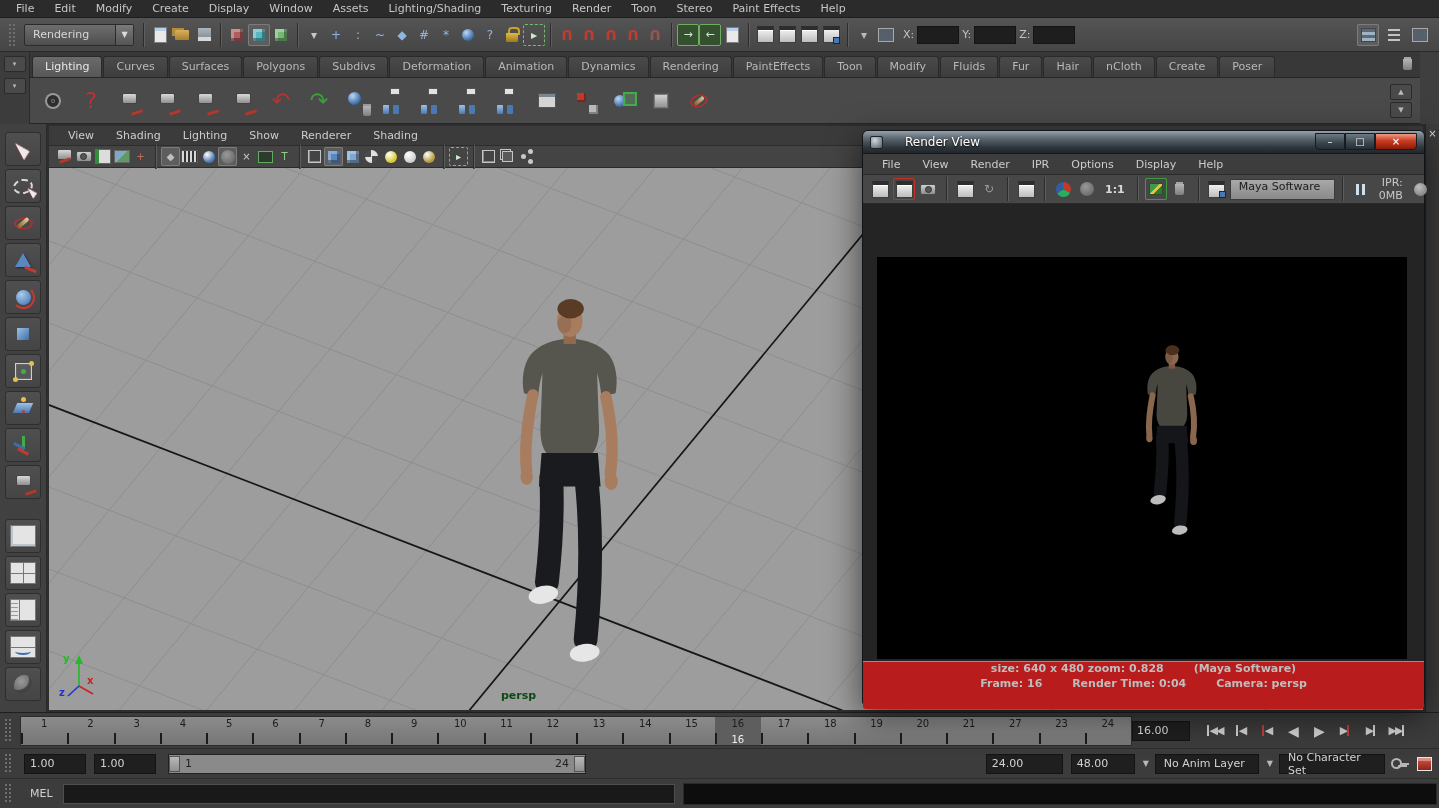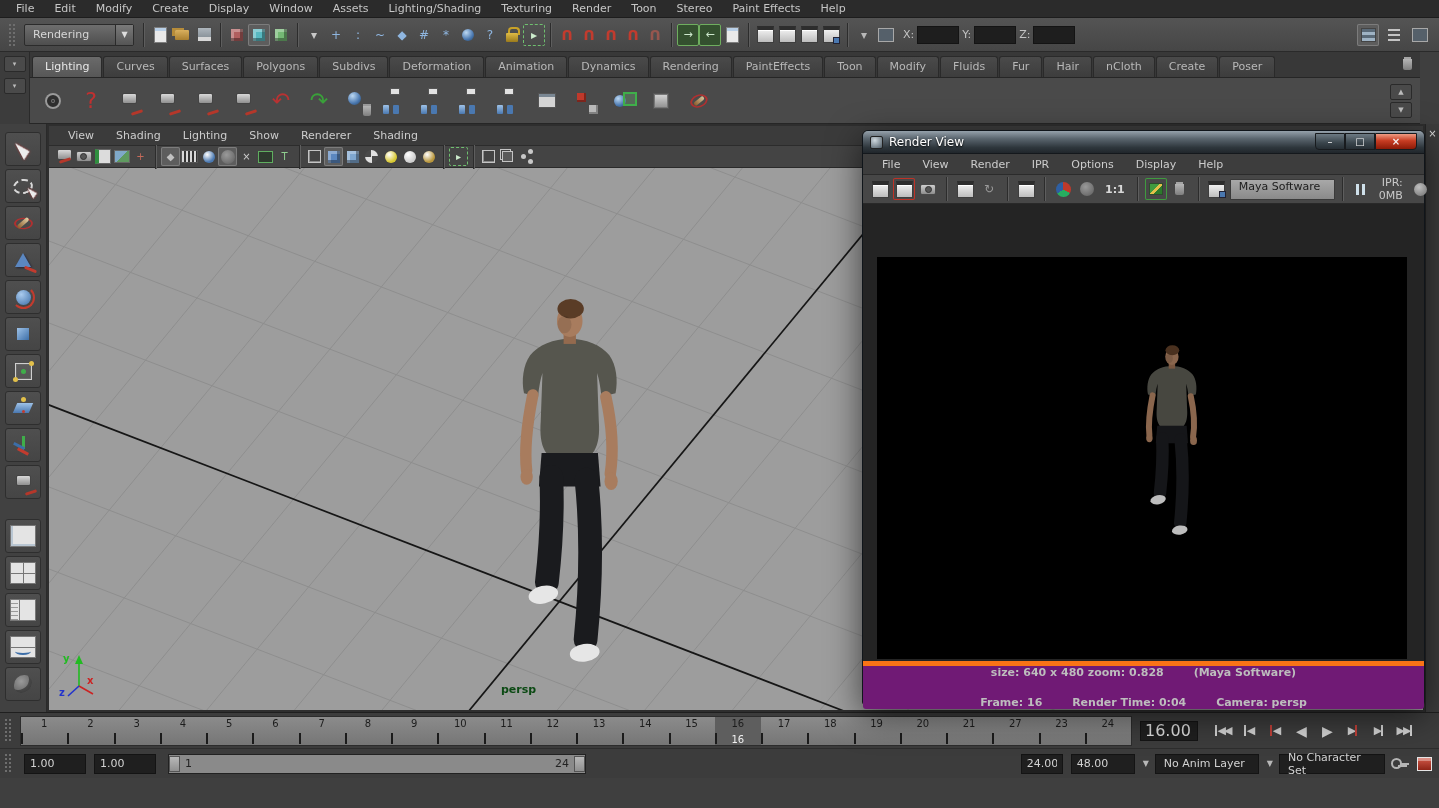--- a/index.html
+++ b/index.html
@@ -130,45 +130,45 @@
   #grid-lines{position:absolute;left:0;top:0;}
   #grid-lines line.g{stroke:#8e8e8e;stroke-width:1;}
   #grid-lines line.ax{stroke:#161616;stroke-width:1.7;}
   .person{position:absolute;}
   .persp-label{position:absolute;font-weight:bold;color:var(--persp_green);font-size:11px;}
   .axis-triad{position:absolute;left:10px;bottom:8px;}
   .axis-triad text{font-size:10px;font-weight:bold;}
 
   
   .rv{position:absolute;left:862px;top:130px;width:563px;height:575px;background:#3d3d3d;border:1px solid #10151a;border-radius:6px 6px 3px 3px;box-shadow:0 10px 34px rgba(0,0,0,.6);z-index:20;}
-  .rv-title{height:23px;background:linear-gradient(180deg,#95a1ab,#5a656e 35%,#2e363c 75%,#20262b);border-radius:5px 5px 0 0;display:flex;align-items:center;padding:0 7px;gap:6px;border-bottom:1px solid #14181c;}
+  .rv-title{height:23px;background:linear-gradient(180deg,#95a1ab,#5a656e 35%,#2e363c 75%,#20262b);border-radius:5px 5px 0 0;display:flex;align-items:center;padding:0 7px;gap:22px;border-bottom:1px solid #14181c;}
   .rv-title .appicon{width:13px;height:13px;border-radius:2px;background:radial-gradient(circle at 35% 30%,#cfd8de,#4d5a64);border:1px solid #222;flex:none;}
   .rv-title .t{color:#fff;font-size:12px;text-shadow:0 1px 2px #000;}
   .winbtns{margin-left:auto;display:flex;margin-top:-2px;}
   .winbtn{width:30px;height:17px;border:1px solid #181b1e;display:flex;align-items:center;justify-content:center;color:#f2f2f2;font-size:10px;background:linear-gradient(#6d7a83,#39444b 60%,#262e34);}
   .winbtn:first-child{border-radius:0 0 0 4px;}
   .winbtn.close{width:42px;background:linear-gradient(#ef9c84,#c73c22 45%,#8c1a07);border-radius:0 0 4px 0;font-weight:bold;}
   .rv-menu{height:21px;display:flex;align-items:center;background:#3d3d3d;border-bottom:1px solid #2b2b2b;padding:0 8px;}
   .rv-menu .menu-item{padding:0 11px;color:#cccccc;}
   .rv-tools{height:29px;display:flex;align-items:center;background:#474747;border-bottom:1px solid #292929;padding:0 6px;gap:2px;}
   .rv-tools .lbl{color:#d8d8d8;font-weight:bold;margin:0 5px;text-align:right;}
   .rv-renderer{height:21px;min-width:105px;background:linear-gradient(#a8a8a8,#8a8a8a);border:1px solid #3a3a3a;color:#1c1c1c;display:flex;align-items:flex-start;padding:0 8px;border-radius:1px;}
   .rv-canvas-wrap{position:relative;height:457px;background:#242424;}
   .rv-canvas{position:absolute;left:14px;top:53px;width:530px;height:402px;background:#000;}
-  .rv-status{height:48px;background:#701a75;display:flex;flex-direction:column;align-items:center;justify-content:space-between;color:#bdbdbd;font-weight:bold;gap:2px;border-top:5px solid #f97316;border-radius:0 0 3px 3px;}
+  .rv-status{height:48px;background:#b91c1c;display:flex;flex-direction:column;align-items:center;justify-content:flex-start;color:#bdbdbd;font-weight:bold;gap:2px;border-top:1px solid #f97316;border-radius:0 0 3px 3px;}
   .rv-status span{margin:0 13px;}
 
   
   .ruler{height:30px;margin-left:4px;width:1112px;display:flex;background:linear-gradient(#8b8b8b,#767676);border:1px solid #2c2c2c;flex:none;}
   .frame-cell{flex:1;position:relative;color:#1c1c1c;font-size:10px;}
   .frame-cell .fnum{position:absolute;top:1px;width:100%;text-align:center;}
   .frame-cell::before{content:"";position:absolute;left:0;bottom:1px;width:2px;height:11px;background:#1b1b1b;}
   .frame-cell.current{background:#5e5e5e;}
   .frame-cell.current .sub{position:absolute;bottom:0;width:100%;text-align:center;color:#f0f0f0;font-size:10px;}
-  .timefield{width:58px;height:20px;background:#1f1f1f;border:1px solid #141414;color:#dcdcdc;font-size:16px;padding:0 4px;margin-left:8px;}
+  .timefield{width:58px;height:20px;background:#1f1f1f;border:1px solid #141414;color:#dcdcdc;font-size:11px;padding:0 4px;}
   .playback{display:flex;align-items:center;gap:1px;margin-left:12px;}
   .pb{min-width:25px;height:24px;display:flex;align-items:center;justify-content:center;color:#d2d2d2;font-size:11px;letter-spacing:-2px;gap:1px;}
   .pb .pbar{width:2px;height:11px;background:#d2d2d2;display:inline-block;}
   .pb .pbar.red{background:#c04038;}
   .pb.big{font-size:14px;}
 
   
   .rs-field{height:20px;background:#1f1f1f;border:1px solid #141414;color:#d2d2d2;font-size:11px;padding:0 5px;margin-left:8px;}
   .rangebar{position:relative;width:418px;height:20px;background:#8a8a8a;border:1px solid #222;margin-left:12px;display:flex;align-items:center;justify-content:space-between;color:#222;}
   .rangebar .handle{width:11px;height:16px;background:linear-gradient(#b8b8b8,#8f8f8f);border:1px solid #555;}
@@ -471,21 +471,21 @@
         <svg class="axis-triad" width="46" height="52" viewBox="0 0 46 52">
           <line x1="20" y1="36" x2="20" y2="12" stroke="#22bb22" stroke-width="1.6"></line>
           <path d="M16,14 L20,5 L24,14 Z" fill="#22bb22"></path>
           <line x1="20" y1="36" x2="34" y2="44" stroke="#cc2222" stroke-width="1.6"></line>
           <line x1="20" y1="36" x2="9" y2="46" stroke="#2233cc" stroke-width="1.6"></line>
           <text x="28" y="34" fill="#cc2222">x</text>
           <text x="14" y="12" fill="#22bb22" transform="translate(-10,0)">y</text>
           <text x="0" y="46" fill="#2233cc">z</text>
         </svg>
 
-        <span class="persp-label" style="left:452px;bottom:14px">persp</span>
+        <span class="persp-label" style="left:452px;bottom:8px">persp</span>
       </div>
     </div>
 
     <div class="rightstrip">
       <span style="font-size:10px;color:#ddd">×</span>
     </div>
   </div>
 
   <div class="rv">
     <div class="rv-title">
@@ -655,30 +655,36 @@
     <div class="grip"></div>
     <input class="rs-field" style="width: 62px;" value="1.00">
     <input class="rs-field" style="width: 62px;" value="1.00">
     <div class="rangebar">
       <span class="handle"></span>
       <span class="rlab" style="flex:1;text-align:left">1</span>
       <span class="rlab">24</span>
       <span class="handle"></span>
     </div>
     <div style="flex:1"></div>
-    <input class="rs-field" style="width: 42px;" value="24.00">
+    <input class="rs-field" style="width: 77px;" value="24.00">
     <input class="rs-field" style="width: 64px;" value="48.00">
     <span class="dd-arrow">▼</span>
     <div class="rs-select" style="width:104px">
         <span>No Anim Layer</span>
       </div>
     <span class="dd-arrow">▼</span>
     <div class="rs-select" style="width:106px">
         <span>No Character Set</span>
       </div>
     <div style="display:flex;align-items:center;gap:2px;margin:0 4px">
         <span class="ticon g-key"></span>
         <span class="ticon g-autokey"></span>
       </div>
   </div>
 
+  <div class="commandline">
+    <div class="grip"></div>
+    <span class="cl-label">MEL</span>
+    <input class="cl-input" value="" style="">
+    <div class="cl-output"></div>
+  </div>
 
 </div>
 
 </body></html>

